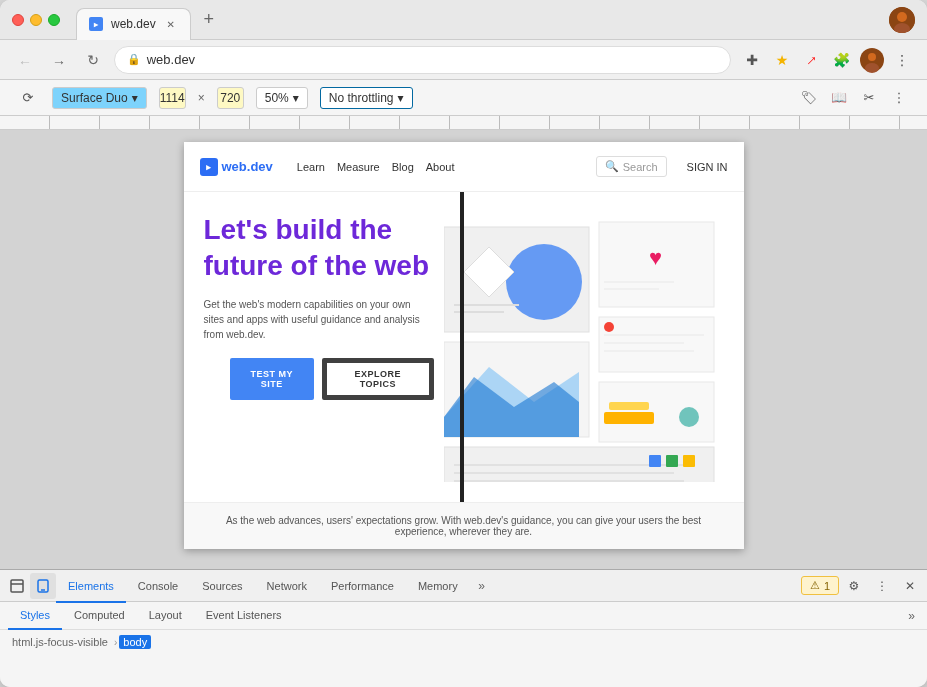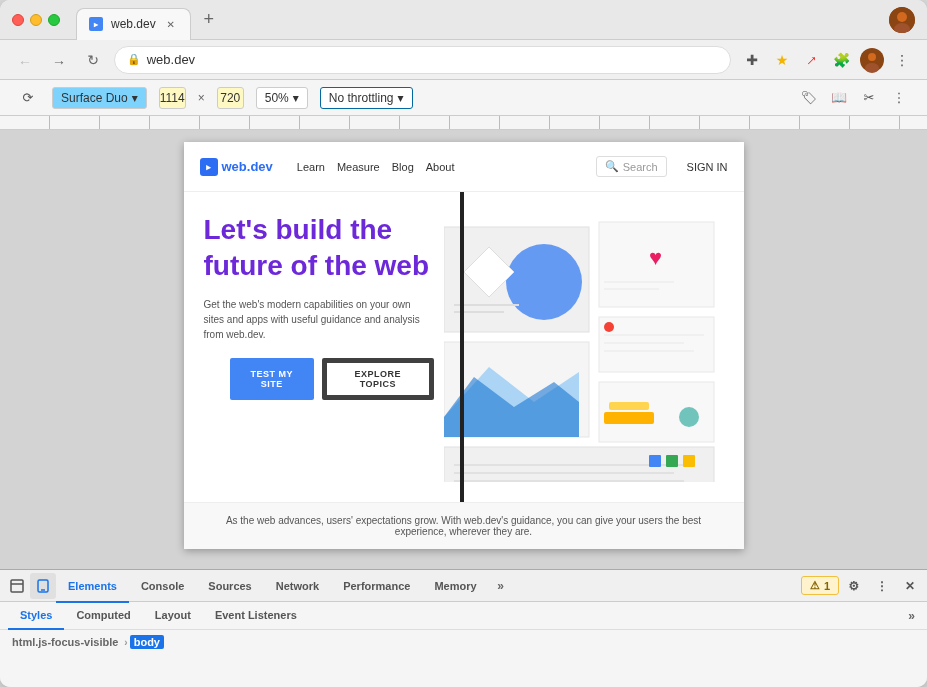--- a/index.html
+++ b/index.html
@@ -433,21 +433,20 @@
     }
 
     
     .devtools-panel {
       background: #f5f5f5;
       border-top: 1px solid #aaa;
       flex-shrink: 0;
       height: 118px;
       display: flex;
       flex-direction: column;
-      font-weight: bold;
     }
 
     
     .devtools-tabs {
       display: flex;
       align-items: center;
       background: #f0f0f0;
       border-bottom: 1px solid #ccc;
       height: 32px;
       padding: 0 4px;

